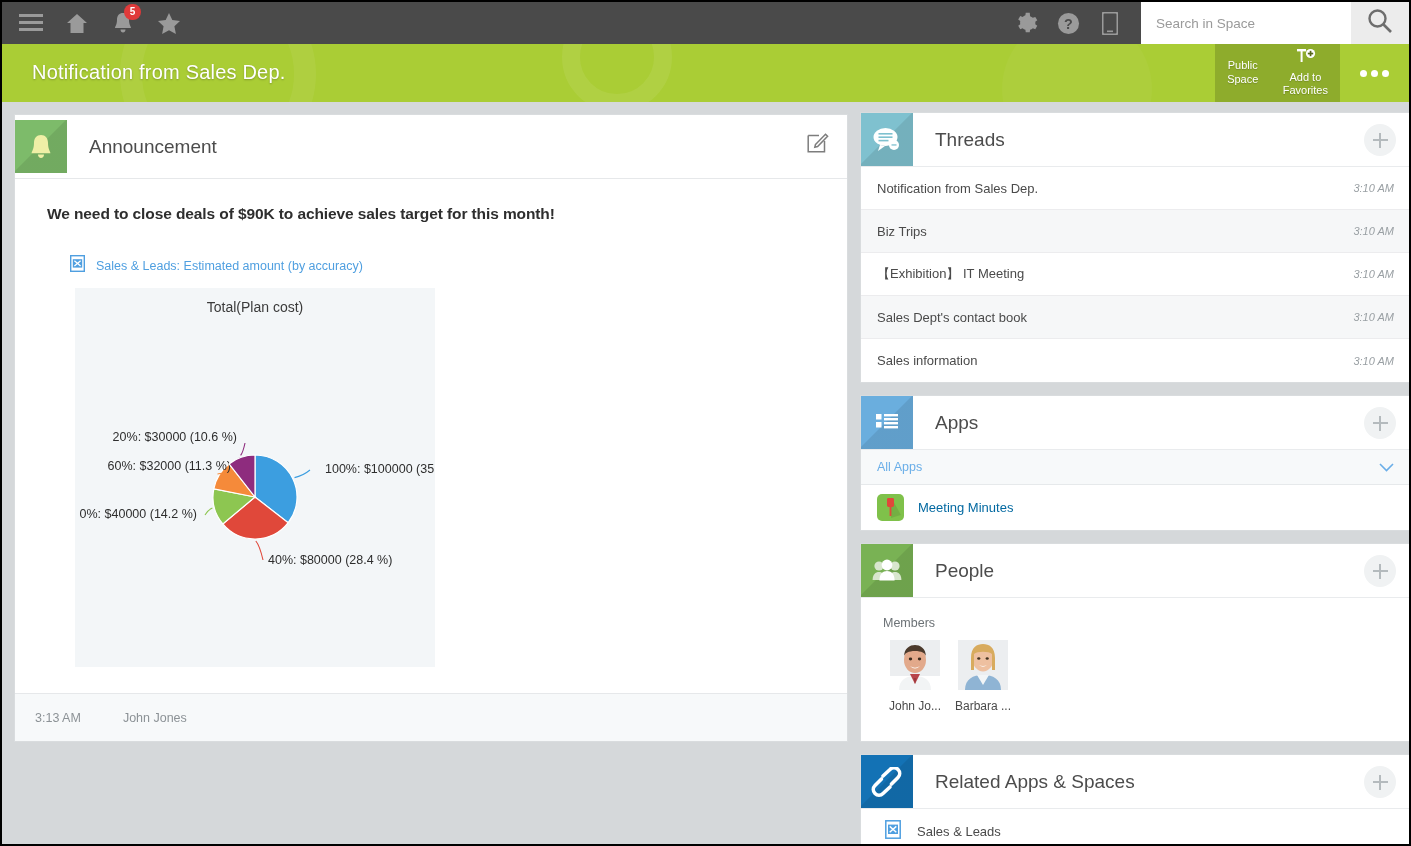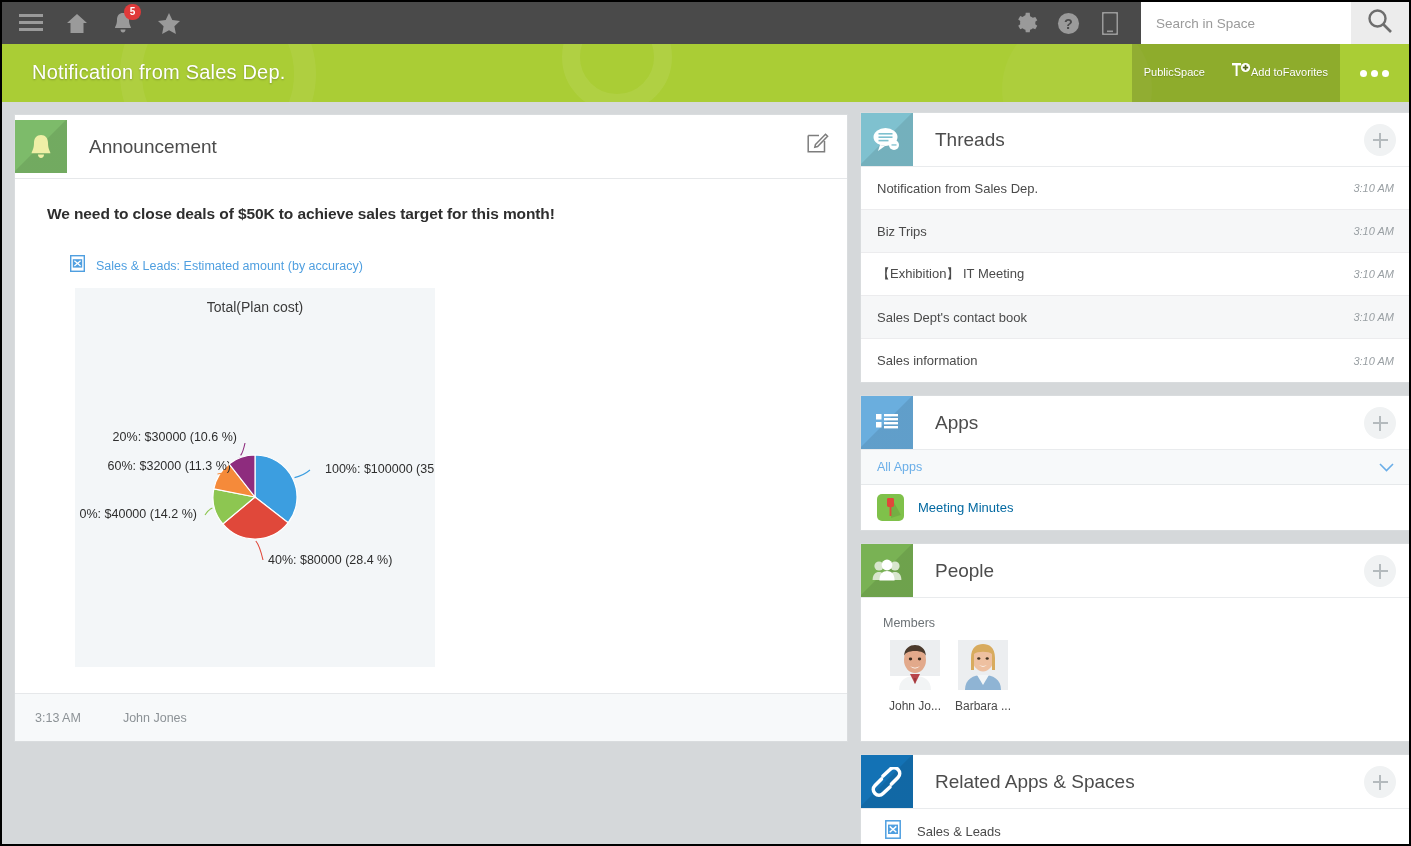--- a/index.html
+++ b/index.html
@@ -92,21 +92,21 @@
     text-shadow: 0 1px 2px rgba(0,0,0,0.25);
     letter-spacing: 0.2px;
   }
   .banner-actions {
     position: absolute; right: 0; top: 0;
     height: 58px;
     display: flex; align-items: stretch;
     background: rgba(0,0,0,0.16);
   }
   .ba-item {
-    display: flex; flex-direction: row;
+    display: flex; flex-direction: column;
     align-items: center; justify-content: center;
     color: #ffffff; font-size: 11px; line-height: 1.25;
     padding: 0 12px; cursor: pointer;
     text-shadow: 0 1px 1px rgba(0,0,0,0.2);
     min-width: 56px; text-align: center;
   }
   .ba-item .ico { margin-bottom: 2px; }
   .ba-dots {
     display: flex; align-items: center; justify-content: center;
     padding: 0 18px; cursor: pointer;
@@ -418,21 +418,21 @@
             <svg width="22" height="22" viewBox="0 0 22 22">
               <path d="M1.2 4.5 L1.2 20.8 L17.5 20.8 L17.5 10" fill="none" stroke="#7d7d7d" stroke-width="1.5"></path>
               <path d="M1.2 4.5 L12 4.5" fill="none" stroke="#7d7d7d" stroke-width="1.5"></path>
               <path d="M8.5 13.5 L18.5 3.2 L20.6 5.3 L10.6 15.6 L7.8 16.3 Z" fill="none" stroke="#7d7d7d" stroke-width="1.5"></path>
             </svg>
           </span>
         </div>
       </div>
 
       <div class="card-body">
-        <div class="ann-text">We need to close deals of $50K to achieve sales target for this month!</div>
+        <div class="ann-text">We need to close deals of $90K to achieve sales target for this month!</div>
 
         <div class="attach-row">
           <span>
             <svg width="15" height="17" viewBox="0 0 15 17">
               <rect x="0.7" y="0.7" width="13.6" height="15.6" fill="#ffffff" stroke="#4f9fe0" stroke-width="1.4"></rect>
               <rect x="2.8" y="4.2" width="9.4" height="8.4" fill="#4f9fe0"></rect>
               <path d="M4.4 5.8 L10.6 11 M10.6 5.8 L4.4 11" stroke="#ffffff" stroke-width="1.3"></path>
             </svg>
           </span>
           <span class="attach-label">Sales &amp; Leads: Estimated amount (by accuracy)</span>

